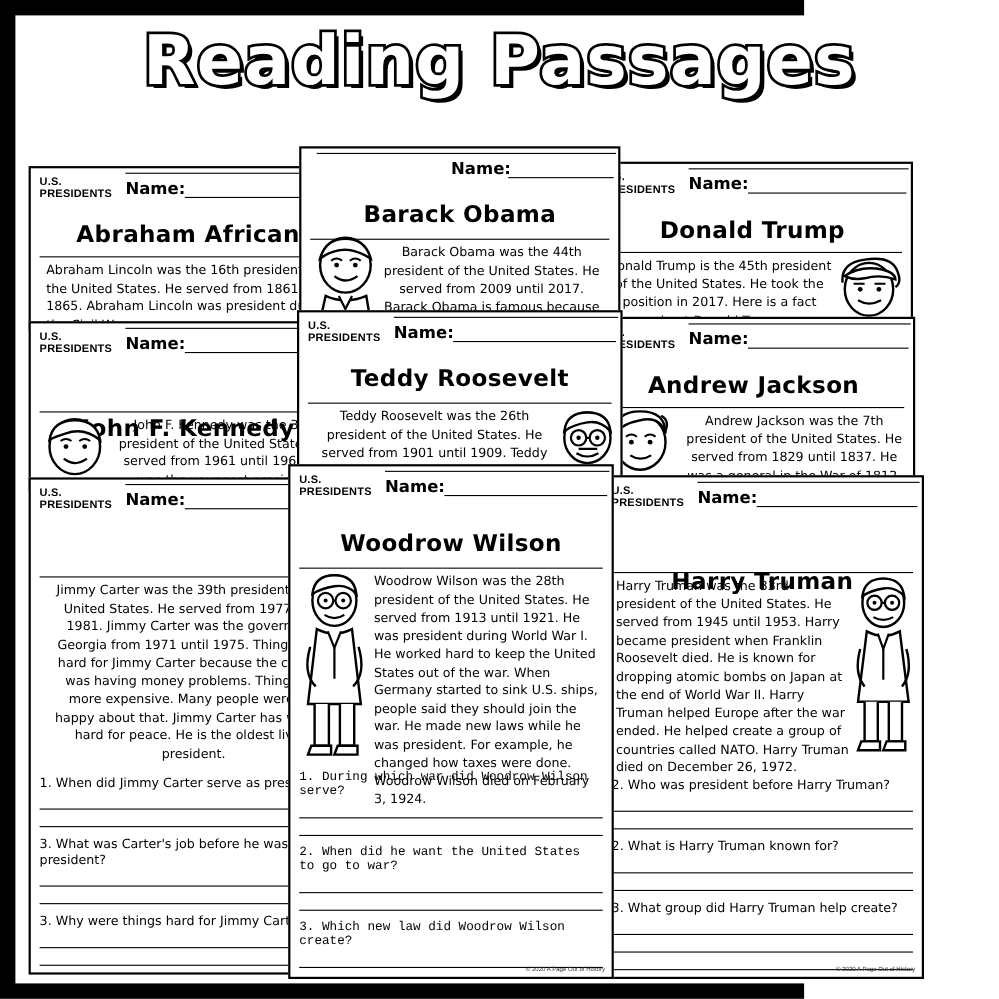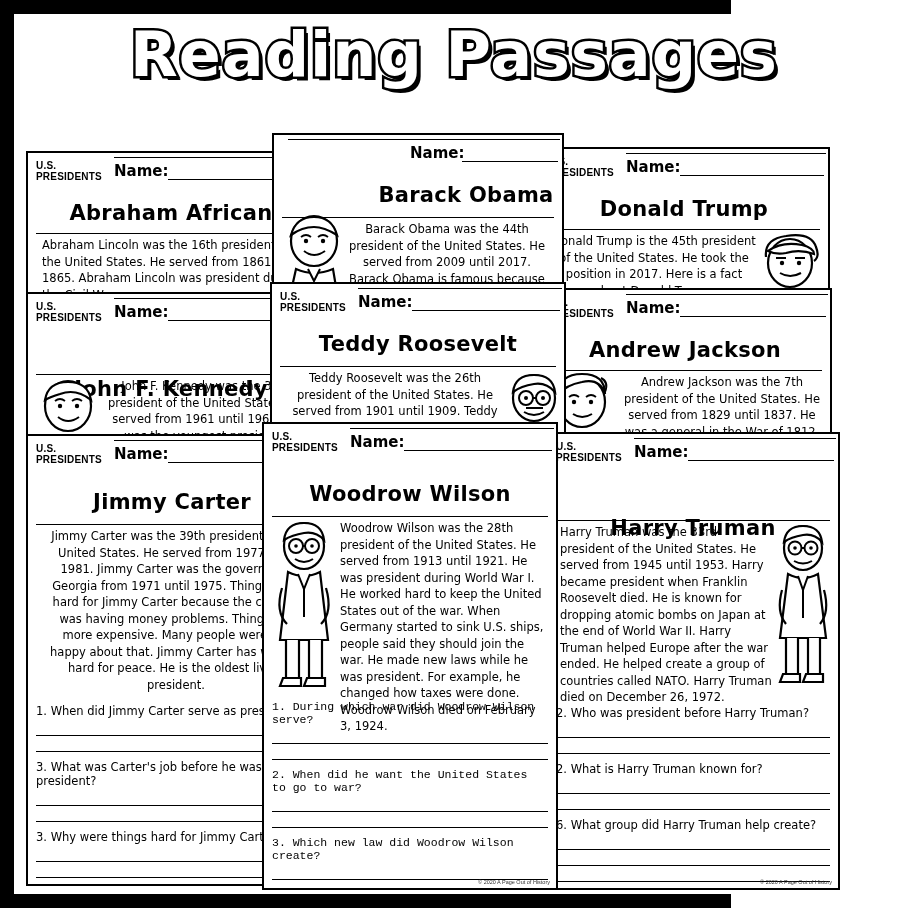--- a/index.html
+++ b/index.html
@@ -100,21 +100,21 @@
       </svg>
     </div>
 
     <div class="sheet" style="left:258px;top:119px;width:292px;height:166px;">
       <div class="hdr">
 
         <div class="topline" style="left:8px;"></div>
         <div class="name" style="left:130px;">Name:</div>
         <div class="nameline" style="left:182px;"></div>
       </div>
-      <div class="ptitle" style="top:48px;padding-left:48px;">Barack Obama</div>
+      <div class="ptitle" style="top:48px;">Barack Obama</div>
       <div style="position:absolute;left:8px;right:8px;top:82px;border-top:1.5px solid #000;"></div>
       <div class="body" style="left:68px;right:10px;top:86px;text-align:center;">Barack Obama was the 44th president of the United States. He served from 2009 until 2017. Barack Obama is famous because he was the first African American president.</div>
       <svg class="fig" style="left:4px;top:76px;" width="72" height="80" viewBox="0 0 72 80">
         <ellipse cx="36" cy="30" rx="23" ry="25" fill="#fff" stroke="#000" stroke-width="2.2"></ellipse>
         <path d="M13 24 Q18 6 36 6 Q54 6 59 24 Q46 16 36 16 Q24 16 13 24 Z" fill="#fff" stroke="#000" stroke-width="2.2"></path>
         <circle cx="28" cy="30" r="2.2" fill="#000"></circle>
         <circle cx="45" cy="30" r="2.2" fill="#000"></circle>
         <path d="M23 26 q5 -4 10 0 M40 26 q5 -4 10 0" fill="none" stroke="#000" stroke-width="1.8"></path>
         <path d="M26 40 Q36 48 47 40" fill="none" stroke="#000" stroke-width="2"></path>
         <path d="M18 58 Q36 66 55 58 L58 76 L14 76 Z" fill="#fff" stroke="#000" stroke-width="2.2"></path>
@@ -194,21 +194,20 @@
 
     <div class="sheet" style="left:12px;top:420px;width:292px;height:452px;">
       <div class="hdr">
         <div class="us">
           <span>U.S.</span><br><span>PRESIDENTS</span>
         </div>
         <div class="topline"></div>
         <div class="name">Name:</div>
         <div class="nameline"></div>
       </div>
-      <div class="ptitle" style="top:54px;">Jimmy Carter</div>
       <div style="position:absolute;left:8px;right:8px;top:88px;border-top:1.5px solid #000;"></div>
       <div class="body" style="left:16px;right:8px;top:92px;text-align:center;">Jimmy Carter was the 39th president of the United States. He served from 1977 until 1981. Jimmy Carter was the governor of Georgia from 1971 until 1975. Things were hard for Jimmy Carter because the country was having money problems. Things got more expensive. Many people were not happy about that. Jimmy Carter has worked hard for peace. He is the oldest living president.</div>
 
       <div class="qbox" style="top:268px;">
         <div class="q">1. When did Jimmy Carter serve as president?</div>
         <div class="qline"></div>
           <div class="qline"></div>
         <div class="q" style="margin-top:8px;">3. What was Carter's job before he was president?</div>
         <div class="qline"></div>
           <div class="qline"></div>
@@ -249,21 +248,21 @@
         <path d="M13 154 h17 v8 h-20 z M36 154 h17 v8 h-20 z" fill="#fff" stroke="#000" stroke-width="2.2"></path>
       </svg>
 
       <div class="qbox" style="top:272px;">
         <div class="q">2. Who was president before Harry Truman?</div>
         <div class="qline"></div>
           <div class="qline"></div>
         <div class="q" style="margin-top:8px;">2. What is Harry Truman known for?</div>
         <div class="qline"></div>
           <div class="qline"></div>
-        <div class="q" style="margin-top:8px;">6. What group did Harry Truman help create?</div>
+        <div class="q" style="margin-top:8px;">3. What group did Harry Truman help create?</div>
         <div class="qline"></div>
           <div class="qline"></div>
           <div class="qline"></div>
       </div>
       <div class="copyright">© 2020 A Page Out of History</div>
     </div>
 
     <div class="sheet" style="left:248px;top:408px;width:296px;height:468px;">
       <div class="hdr">
         <div class="us">

